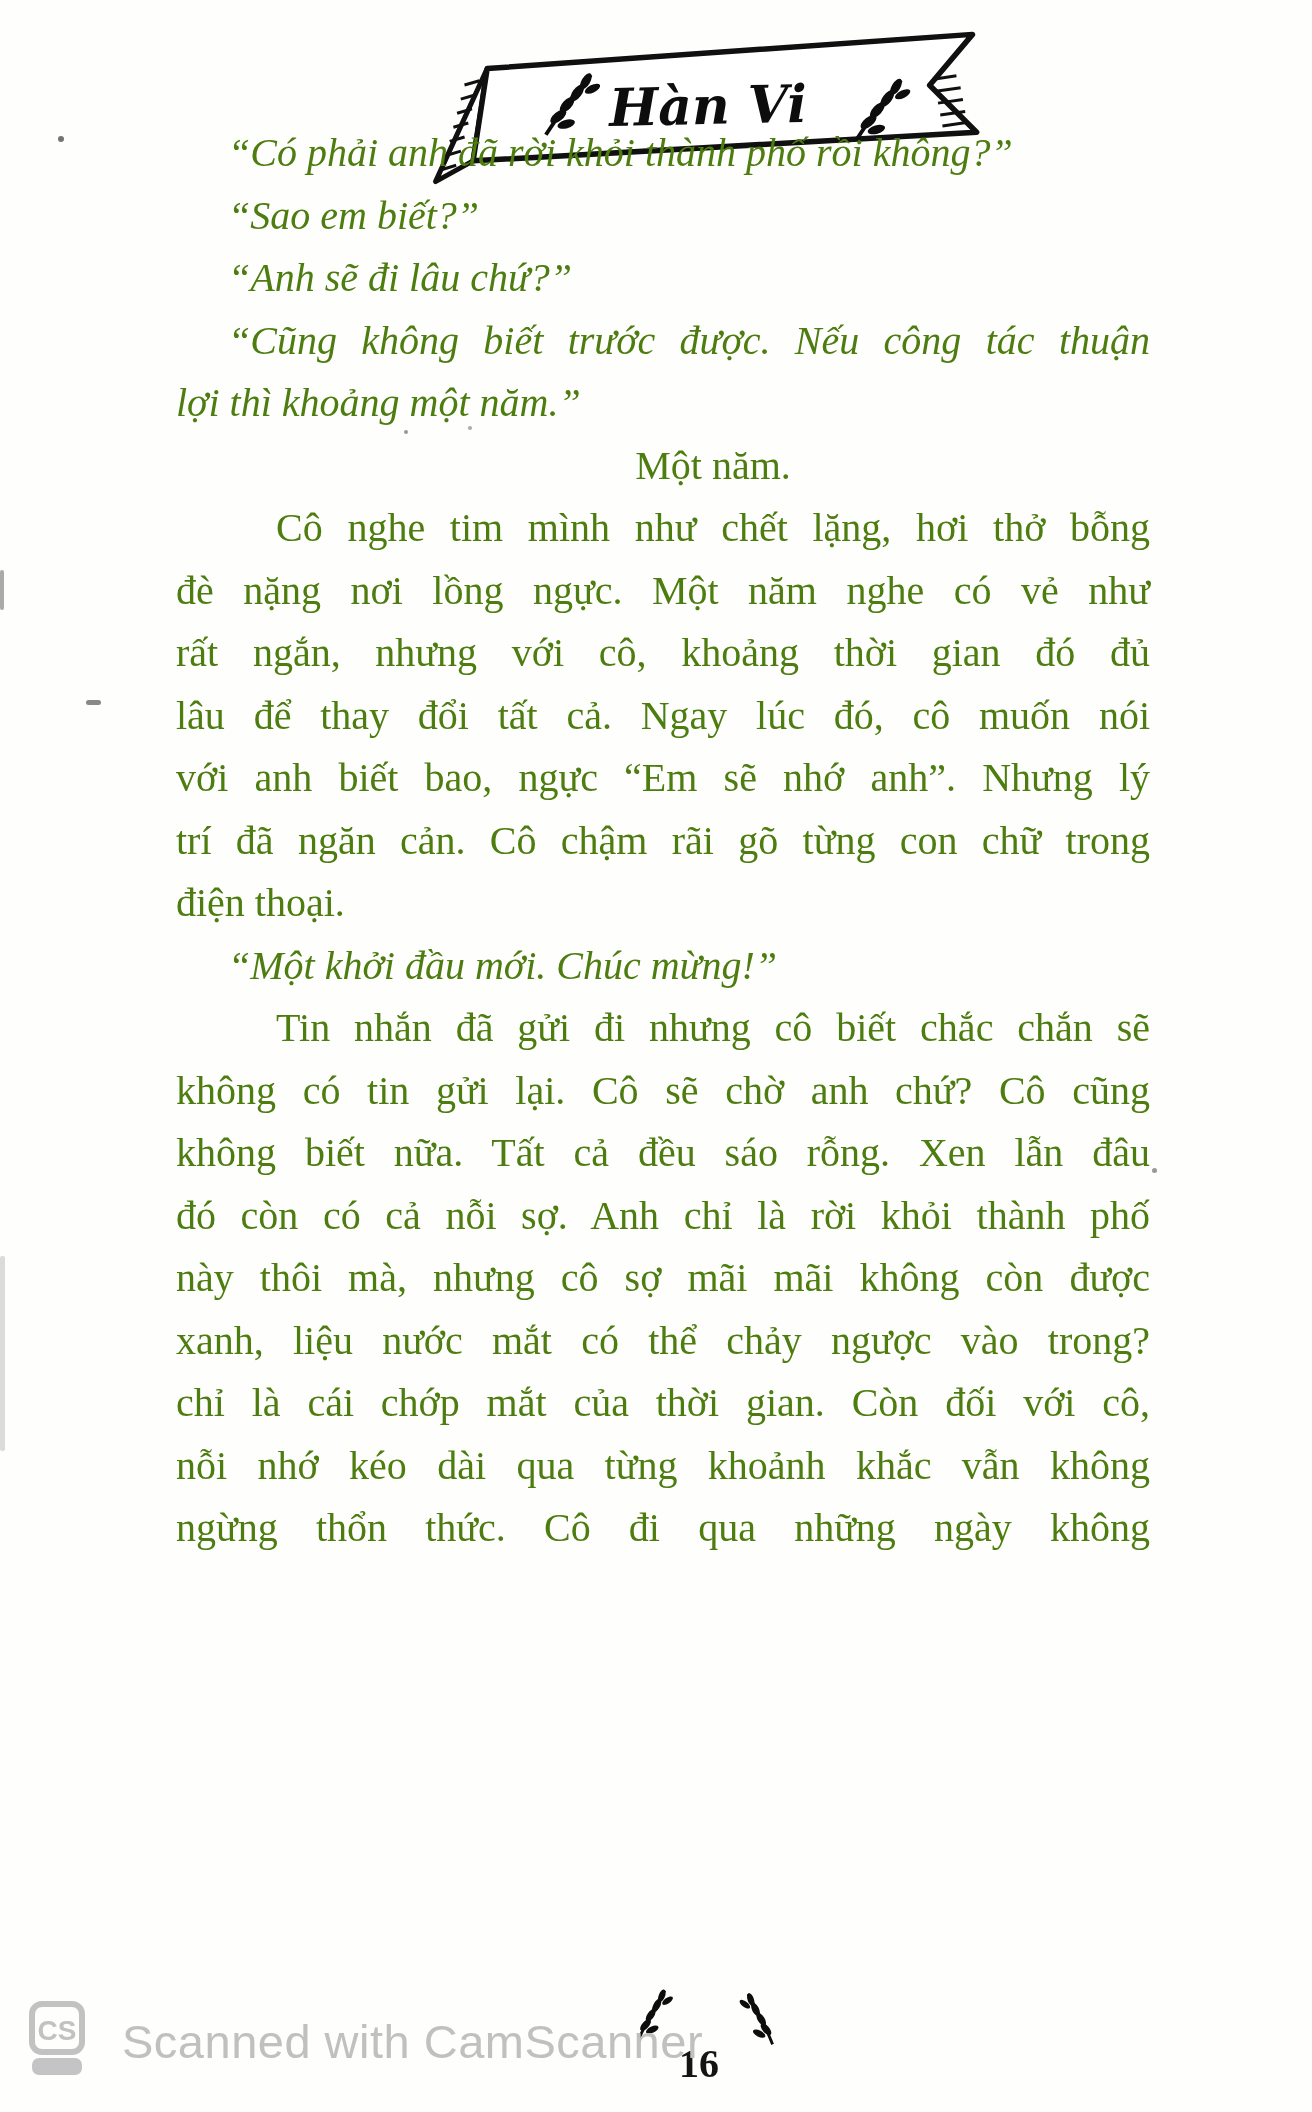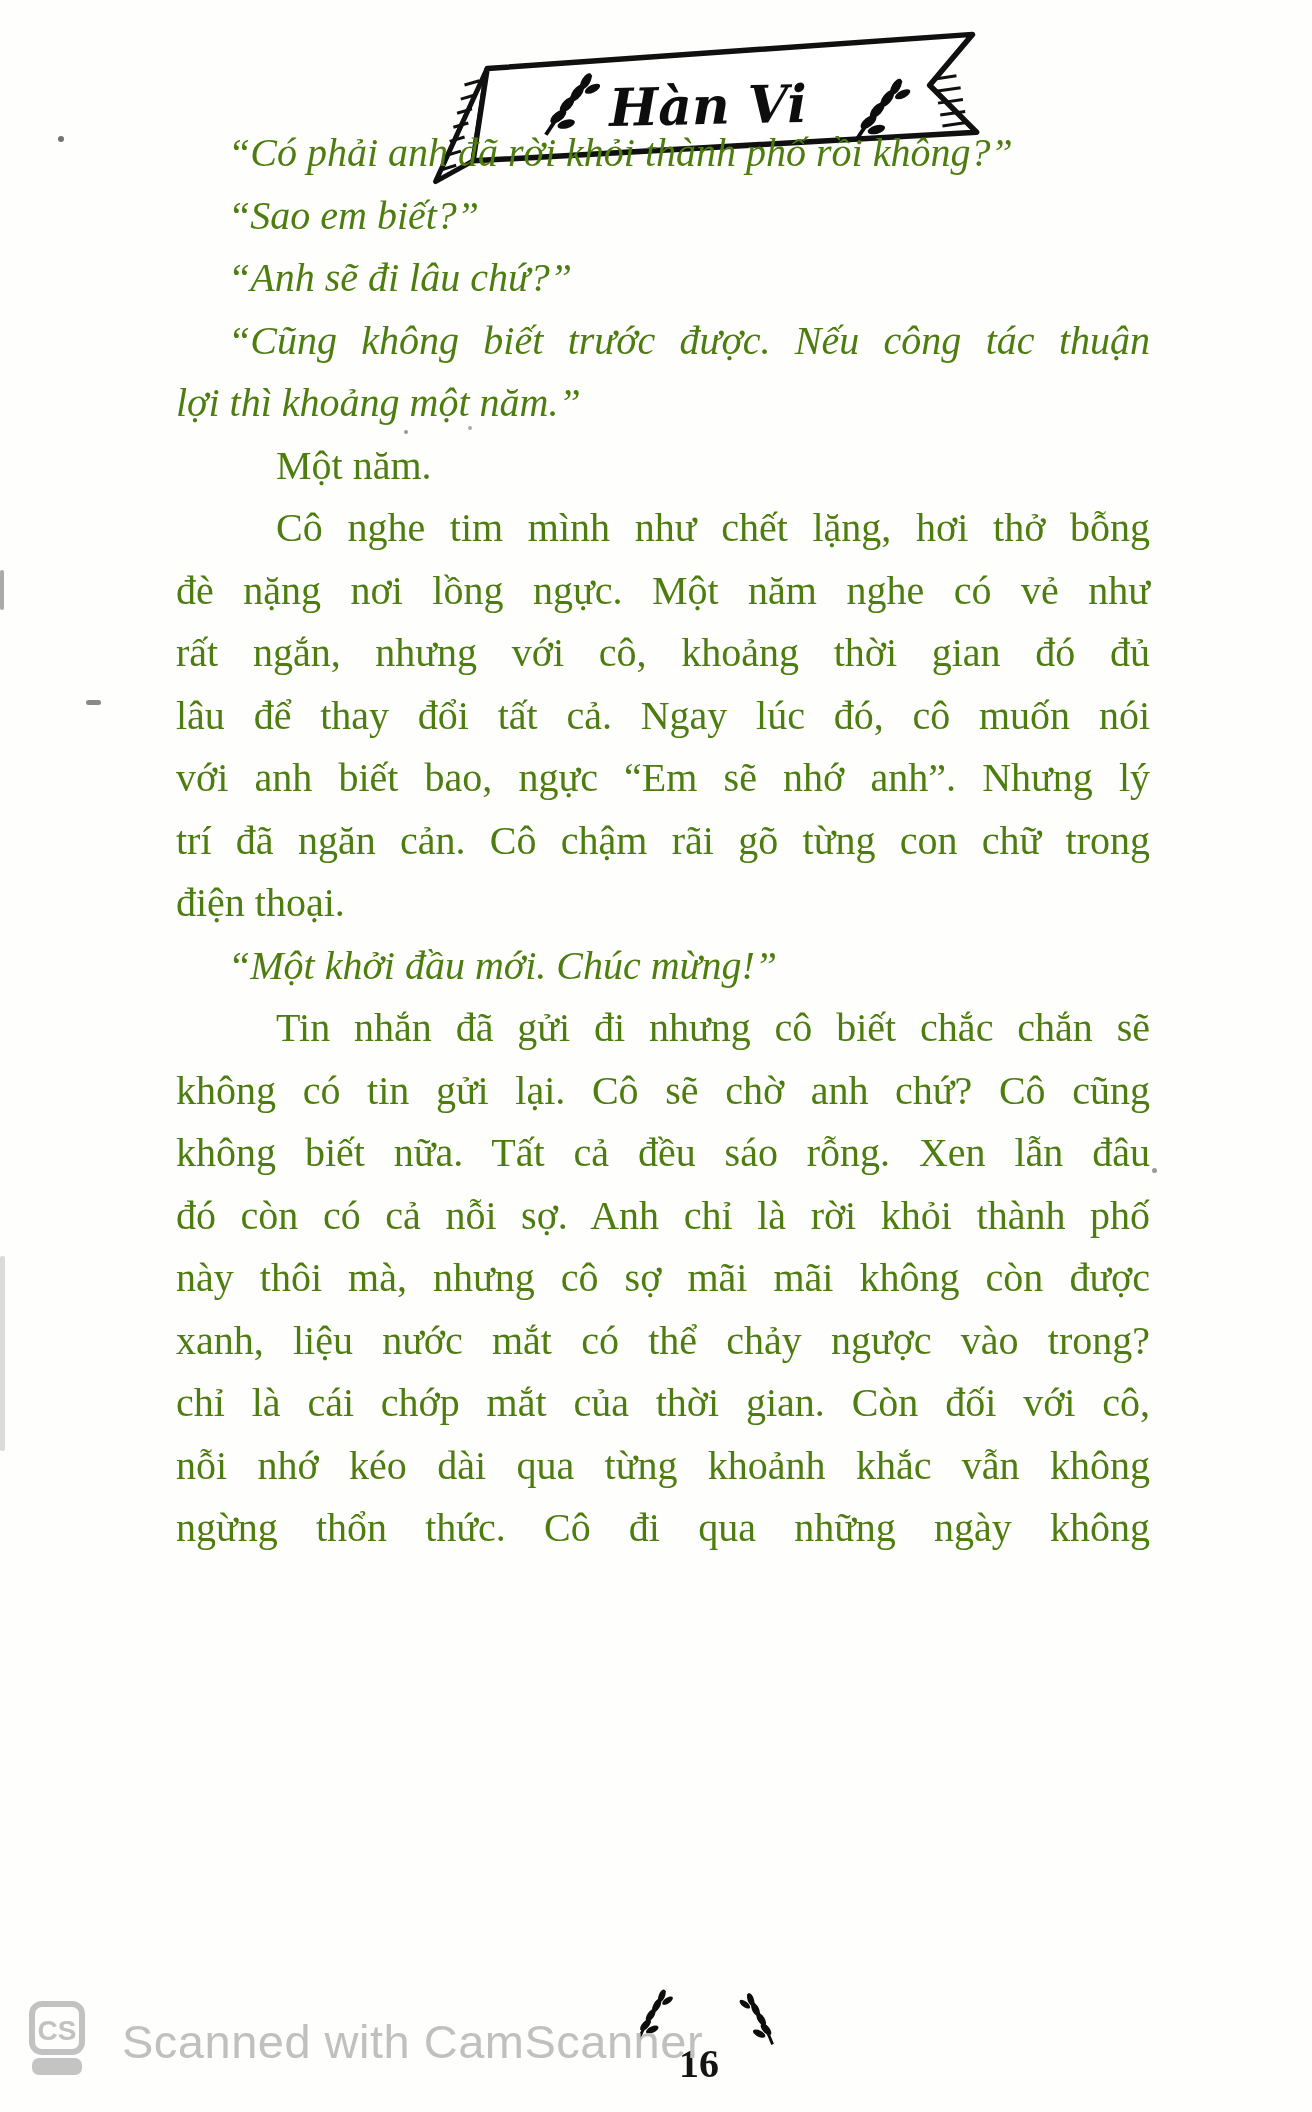--- a/index.html
+++ b/index.html
@@ -14,21 +14,21 @@
   .banner{position:absolute;left:422px;top:26px;width:566px;height:160px;transform:rotate(-1.2deg);}
   .banner svg{display:block;width:100%;height:100%;}
 
   
   .text-block{
     position:absolute;left:176px;top:122px;width:974px;
     font-size:40px;line-height:62.5px;color:#4d7c0f;
   }
   .ln{min-height:62.5px;}
   .it{font-style:italic;}
-  .ind{text-indent:100px;}
+  .ind{text-indent:100px;text-align:center;}
   .ind-q{text-indent:52px;}
   .jus{text-align:justify;text-align-last:justify;}
 
   
   .page-number{
     position:absolute;left:664px;top:1996px;width:70px;
     font-size:40px;font-weight:bold;color:#141414;text-align:center;margin-top:44px;
   }
   .orn{position:absolute;width:46px;height:56px;}
   .orn svg{width:100%;height:100%;}

